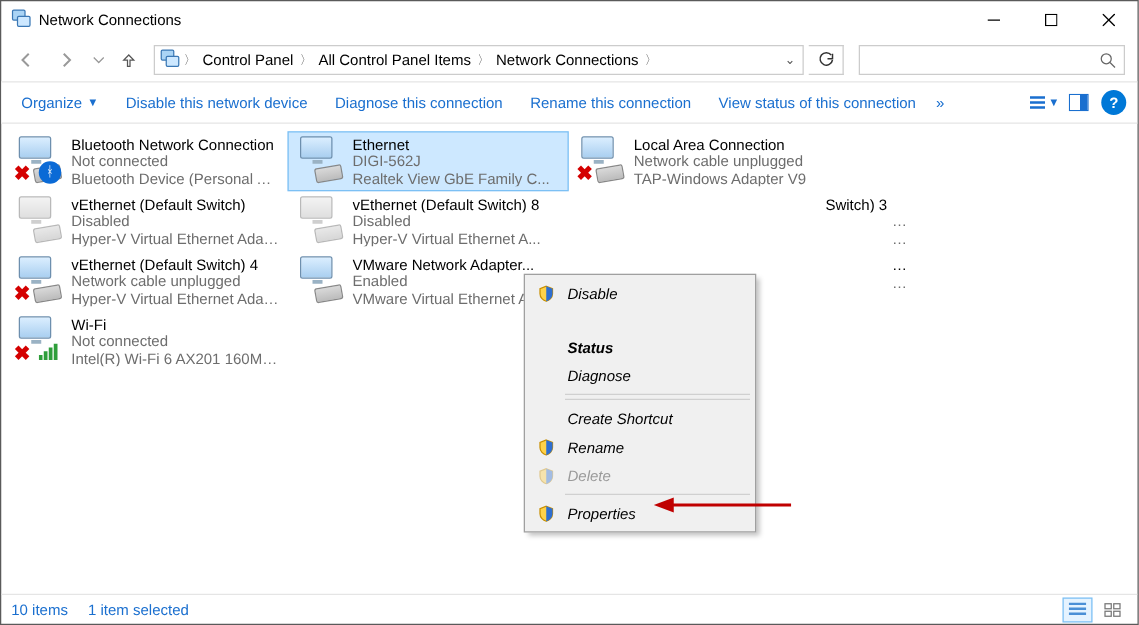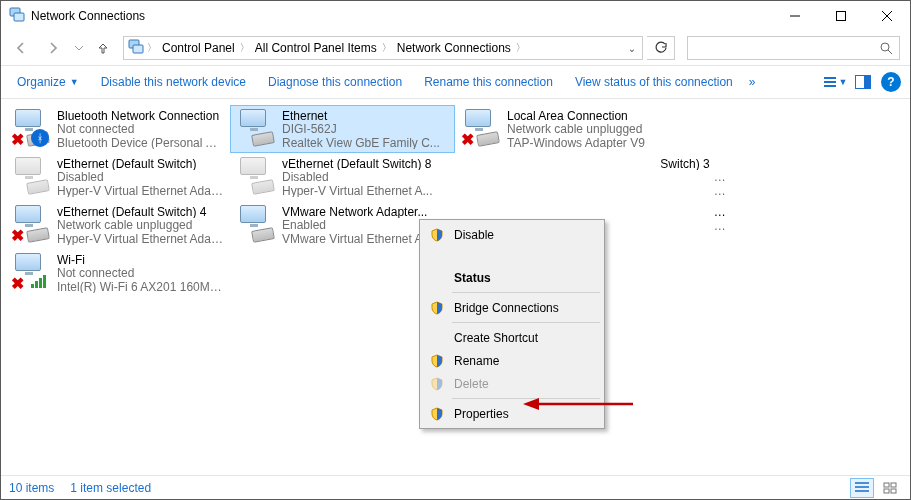--- a/index.html
+++ b/index.html
@@ -53,21 +53,21 @@
   .txt { display:flex; flex-direction:column; overflow:hidden; line-height:14px;}
   .txt span { white-space:nowrap; overflow:hidden; text-overflow:ellipsis; }
   .txt .l1 { color:#000; }
   .txt .l2 { color:#6d6d6d; }
   .txt .l3 { color:#6d6d6d; }
   .context-menu {
     position:absolute; left:418px; top:120px; width:186px;
     background:#f0f0f0; border:1px solid #a0a0a0; box-shadow:3px 3px 4px rgba(0,0,0,.25);
     padding:3px 2px;
   }
-  .ctx-item { display:flex; align-items:center; height:23px; padding-left:6px; gap:8px; }
+  .ctx-item { display:flex; align-items:center; height:23px; padding-left:6px; gap:8px;font-style:italic; }
   .ctx-item.bold { font-weight:600;margin-top:20px; }
   .ctx-item.disabled { color:#9a9a9a; }
   .ctx-sep { height:1px; background:#d0d0d0; margin:3px 2px 3px 30px; }
   .ctx-ico { width:18px; display:flex; justify-content:center; }
   .shield { width:14px; height:14px; }
   .arrow-red {
     position:absolute; left:522px; top:296px; width:110px; height:18px; pointer-events:none;
   }
   .statusbar {
     position:absolute; bottom:0; left:0; right:0; height:24px; border-top:1px solid #e5e5e5;
@@ -320,30 +320,25 @@
             <path d="M7 1 L12 3 V7 C12 10 9.5 12.5 7 13 C4.5 12.5 2 10 2 7 V3 Z" fill="#ffd24a" stroke="#c98f00"></path>
             <path d="M7 1 L12 3 V7 C12 10 9.5 12.5 7 13 Z" fill="#2f6fd0"></path>
           </svg>
         </span>
         <span>Disable</span>
       </div>
     <div class="ctx-item bold">
         <span class="ctx-ico"></span>
         <span>Status</span>
       </div>
+    <div class="ctx-item">
+        <span class="ctx-ico"></span>
+        <span>Diagnose</span>
+      </div>
     <div class="ctx-sep"></div>
-    <div class="ctx-item">
-        <span class="ctx-ico">
-          <svg class="shield" viewBox="0 0 14 14">
-            <path d="M7 1 L12 3 V7 C12 10 9.5 12.5 7 13 C4.5 12.5 2 10 2 7 V3 Z" fill="#ffd24a" stroke="#c98f00"></path>
-            <path d="M7 1 L12 3 V7 C12 10 9.5 12.5 7 13 Z" fill="#2f6fd0"></path>
-          </svg>
-        </span>
-        <span>Bridge Connections</span>
-      </div>
     <div class="ctx-sep"></div>
     <div class="ctx-item">
         <span class="ctx-ico"></span>
         <span>Create Shortcut</span>
       </div>
     <div class="ctx-item">
         <span class="ctx-ico">
           <svg class="shield" viewBox="0 0 14 14">
             <path d="M7 1 L12 3 V7 C12 10 9.5 12.5 7 13 C4.5 12.5 2 10 2 7 V3 Z" fill="#ffd24a" stroke="#c98f00"></path>
             <path d="M7 1 L12 3 V7 C12 10 9.5 12.5 7 13 Z" fill="#2f6fd0"></path>

